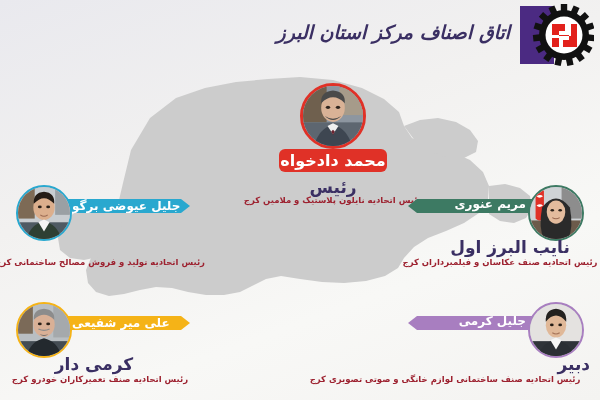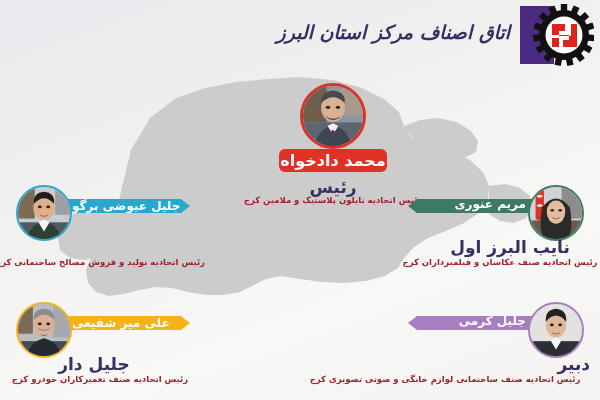--- a/index.html
+++ b/index.html
@@ -255,21 +255,21 @@
         <ellipse cx="28" cy="22" rx="11.5" ry="13.5" fill="#d9b096"></ellipse>
         <path d="M17,17 q11,-11 22,0 q1,-11 -11,-12 q-12,1 -11,12 Z" fill="#8c8c8c"></path>
         <ellipse cx="23.5" cy="21.5" rx="2.1" ry="1.5" fill="#2b2119"></ellipse>
         <ellipse cx="32.5" cy="21.5" rx="2.1" ry="1.5" fill="#2b2119"></ellipse>
         <path d="M22,27 q6,3 12,0" stroke="#8a8a8a" stroke-width="1.3" fill="none"></path>
         <path d="M23,32 q5,3 10,0 q-5,5 -10,0 Z" fill="#6e6e6e"></path>
         <path d="M9,56 q5,-16 19,-19 q14,3 19,19 Z" fill="#23292e"></path>
       </svg>
     </div>
     <div class="ribbon to-right" style="left:62px; top:14px; width:128px; background:#f5b317;">علی میر شفیعی</div>
-    <div class="role" style="left:14px; top:52px; width:160px;">جلیل دار</div>
+    <div class="role" style="left:14px; top:52px; width:160px;">کرمی دار</div>
     <div class="desc" style="left:-10px; top:72px; width:220px;">رئیس اتحادیه صنف تعمیرکاران خودرو کرج</div>
   </div>
 
   <div class="person" id="secretary" style="left:400px; top:302px; width:200px; height:98px;">
     <div class="portrait" style="left:128px; top:0; width:56px; height:56px; border:2px solid #a87ec0;">
       <svg class="face" viewBox="0 0 56 56">
         <rect width="56" height="56" fill="#e4e2e0"></rect>
         <rect x="0" y="40" width="56" height="16" fill="#2f3338"></rect>
         <ellipse cx="28" cy="23" rx="11" ry="13" fill="#e0b898"></ellipse>
         <path d="M17,19 q11,-13 22,0 q1,-13 -11,-14 q-12,1 -11,14 Z" fill="#23211f"></path>

